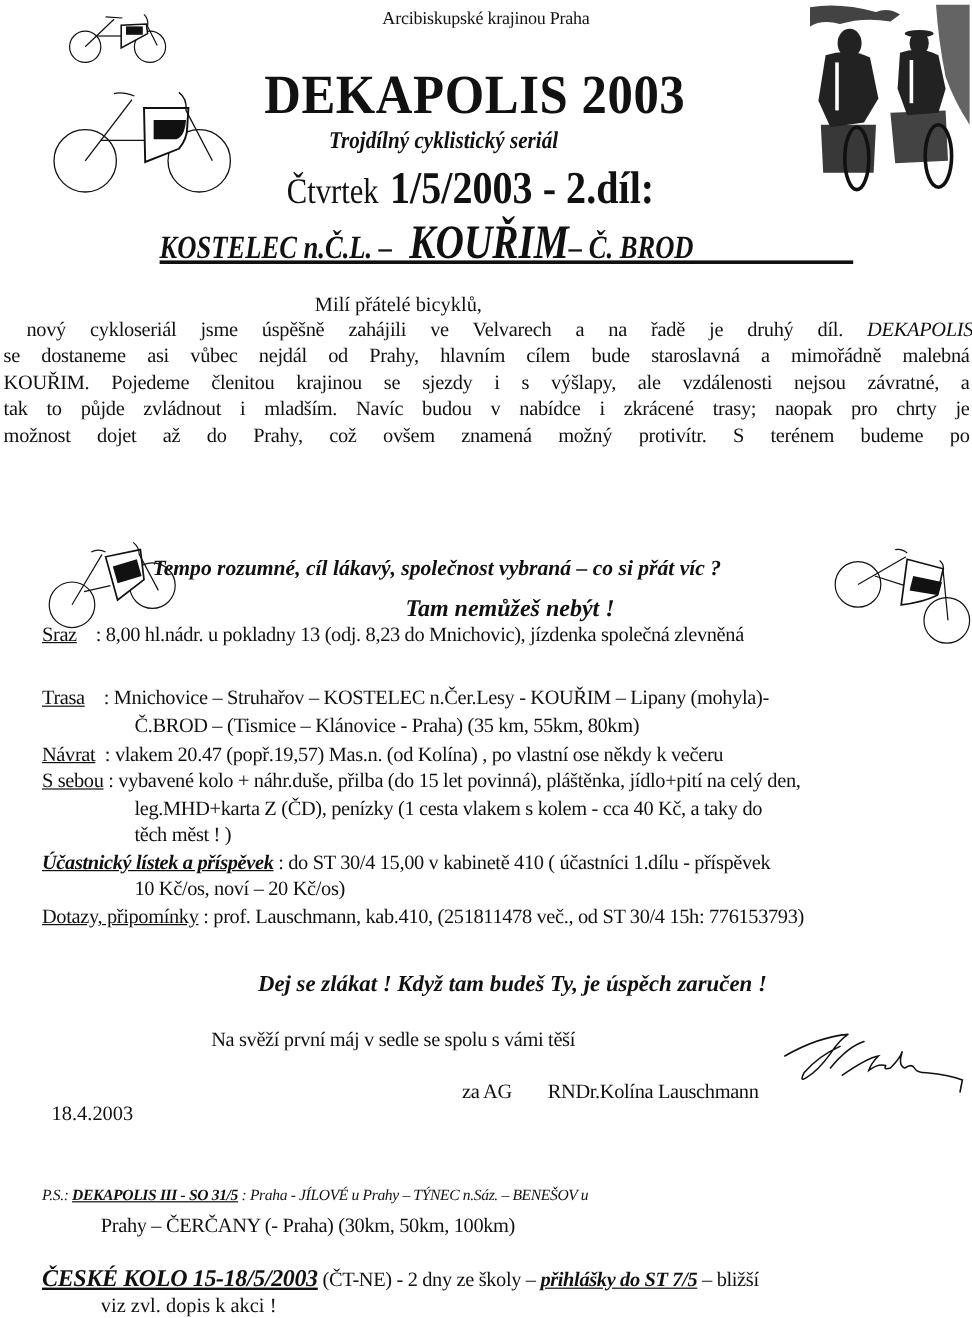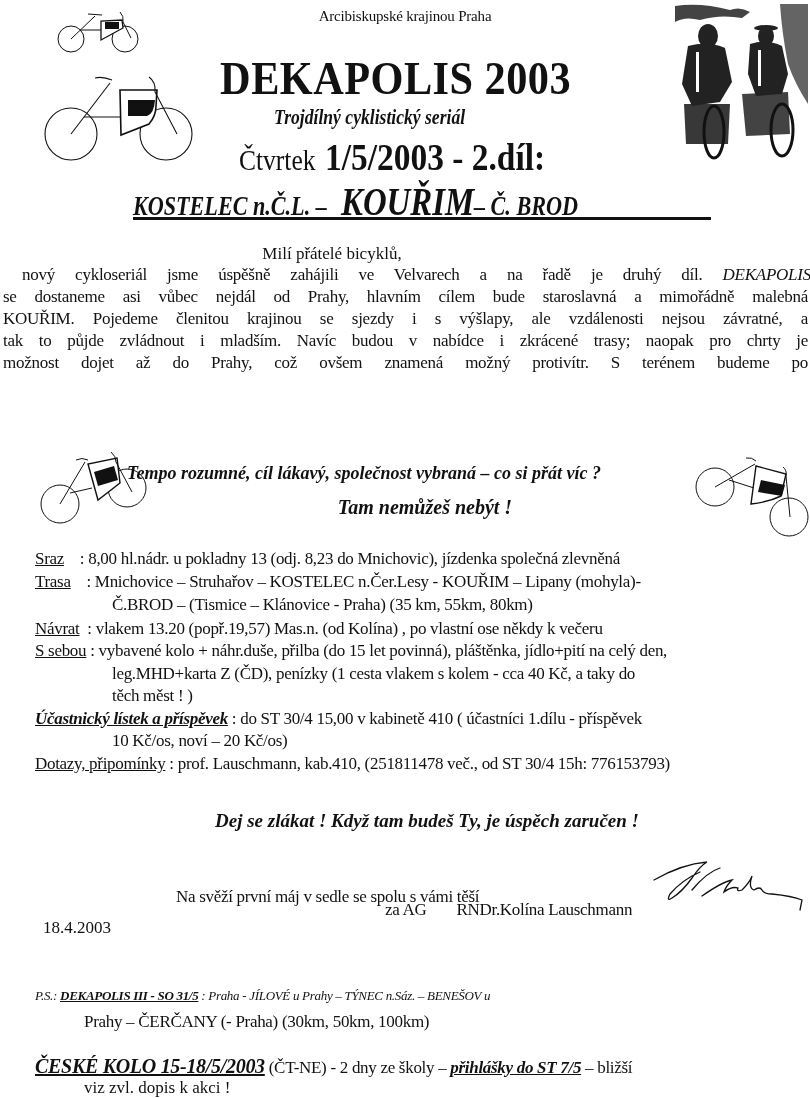--- a/index.html
+++ b/index.html
@@ -36,21 +36,21 @@
   #slogan1 { left: 0; width: 728px; top: 463px; font-size: 18px; font-weight: bold; font-style: italic; }
   #slogan2 { left: 0; width: 850px; top: 496px; font-size: 20px; font-weight: bold; font-style: italic; }
 
   
   .row { left: 35px; font-size: 17px; white-space: nowrap; letter-spacing: -0.3px; }
   .row .lbl { text-decoration: underline; }
   .row .lbl-bi { text-decoration: underline; font-weight: bold; font-style: italic; }
   .cont { font-size: 17px; white-space: nowrap; letter-spacing: -0.3px; }
 
   #dejse { left: 0; width: 810px; top: 810px; font-size: 19px; font-weight: bold; font-style: italic; padding-left: 22px; }
-  #tesi { left: 176px; top: 857px; font-size: 17px; letter-spacing: -0.3px; margin-top: 30px; }
+  #tesi { left: 176px; top: 857px; font-size: 17px; letter-spacing: -0.3px; }
   #za { left: 385px; top: 900px; font-size: 17px; letter-spacing: -0.3px; white-space: nowrap; }
   #za .spacer { display: inline-block; width: 30px; }
   #datefoot { left: 43px; top: 918px; font-size: 17px; }
 
   #ps { left: 35px; top: 988px; font-size: 13px; white-space: nowrap; letter-spacing: -0.3px; font-style: italic; }
   #ps .b { font-weight: bold; text-decoration: underline; }
   #ps2 { left: 84px; top: 1012px; font-size: 17px; white-space: nowrap; letter-spacing: -0.3px; }
   #kolo { left: 35px; top: 1055px; font-size: 17px; white-space: nowrap; letter-spacing: -0.3px; }
   #kolo .big { font-weight: bold; font-style: italic; text-decoration: underline; font-size: 20px; }
   #kolo .bi { font-weight: bold; font-style: italic; text-decoration: underline; }
@@ -158,29 +158,29 @@
   <span class="pl l0"><span>nový cykloseriál jsme úspěšně zahájili ve Velvarech a na řadě je druhý díl. </span><i>DEKAPOLIS</i></span>
   <span class="pl l2">se dostaneme asi vůbec nejdál od Prahy, hlavním cílem bude staroslavná a mimořádně malebná</span>
   <span class="pl l3">KOUŘIM. Pojedeme členitou krajinou se sjezdy i s výšlapy, ale vzdálenosti nejsou závratné, a</span>
   <span class="pl l4">tak to půjde zvládnout i mladším. Navíc budou v nabídce i zkrácené trasy; naopak pro chrty je</span>
   <span class="pl l5">možnost dojet až do Prahy, což ovšem znamená možný protivítr. S terénem budeme po</span>
 </div>
 
 <div id="slogan1" class="abs center">Tempo rozumné, cíl lákavý, společnost vybraná – co si přát víc ?</div>
 <div id="slogan2" class="abs center">Tam nemůžeš nebýt !</div>
 
-<div class="abs row" style="top:549px">
+<div class="abs row" style="top:519px">
   <span class="lbl">Sraz</span>&nbsp;&nbsp;&nbsp;&nbsp;<span>: 8,00  hl.nádr. u pokladny 13 (odj. 8,23 do Mnichovic), jízdenka společná zlevněná</span>
 </div>
 <div class="abs row" style="top:572px">
   <span class="lbl">Trasa</span>&nbsp;&nbsp;&nbsp;&nbsp;<span>: Mnichovice – Struhařov – KOSTELEC n.Čer.Lesy -  KOUŘIM – Lipany (mohyla)-</span>
 </div>
 <div class="abs cont" style="left:112px;top:595px">Č.BROD – (Tismice – Klánovice -  Praha)  (35 km, 55km, 80km)</div>
 <div class="abs row" style="top:619px">
-  <span class="lbl">Návrat</span>&nbsp;&nbsp;<span>: vlakem  13.20 (popř.19,57) Mas.n. (od Kolína) ,  po vlastní ose někdy k večeru</span>
+  <span class="lbl">Návrat</span>&nbsp;&nbsp;<span>: vlakem  20.47 (popř.19,57) Mas.n. (od Kolína) ,  po vlastní ose někdy k večeru</span>
 </div>
 <div class="abs row" style="top:641px">
   <span class="lbl">S sebou</span>&nbsp;<span>: vybavené kolo + náhr.duše, přilba (do 15 let povinná), pláštěnka, jídlo+pití na celý den,</span>
 </div>
 <div class="abs cont" style="left:112px;top:664px">leg.MHD+karta Z (ČD),   penízky (1 cesta   vlakem s kolem  -  cca 40 Kč, a taky do</div>
 <div class="abs cont" style="left:112px;top:686px">těch měst ! )</div>
 <div class="abs row" style="top:709px">
   <span class="lbl-bi">Účastnický lístek a příspěvek</span><span> : do ST  30/4  15,00  v kabinetě  410 ( účastníci 1.dílu - příspěvek</span>
 </div>
 <div class="abs cont" style="left:112px;top:731px">10 Kč/os, noví – 20 Kč/os)</div>

